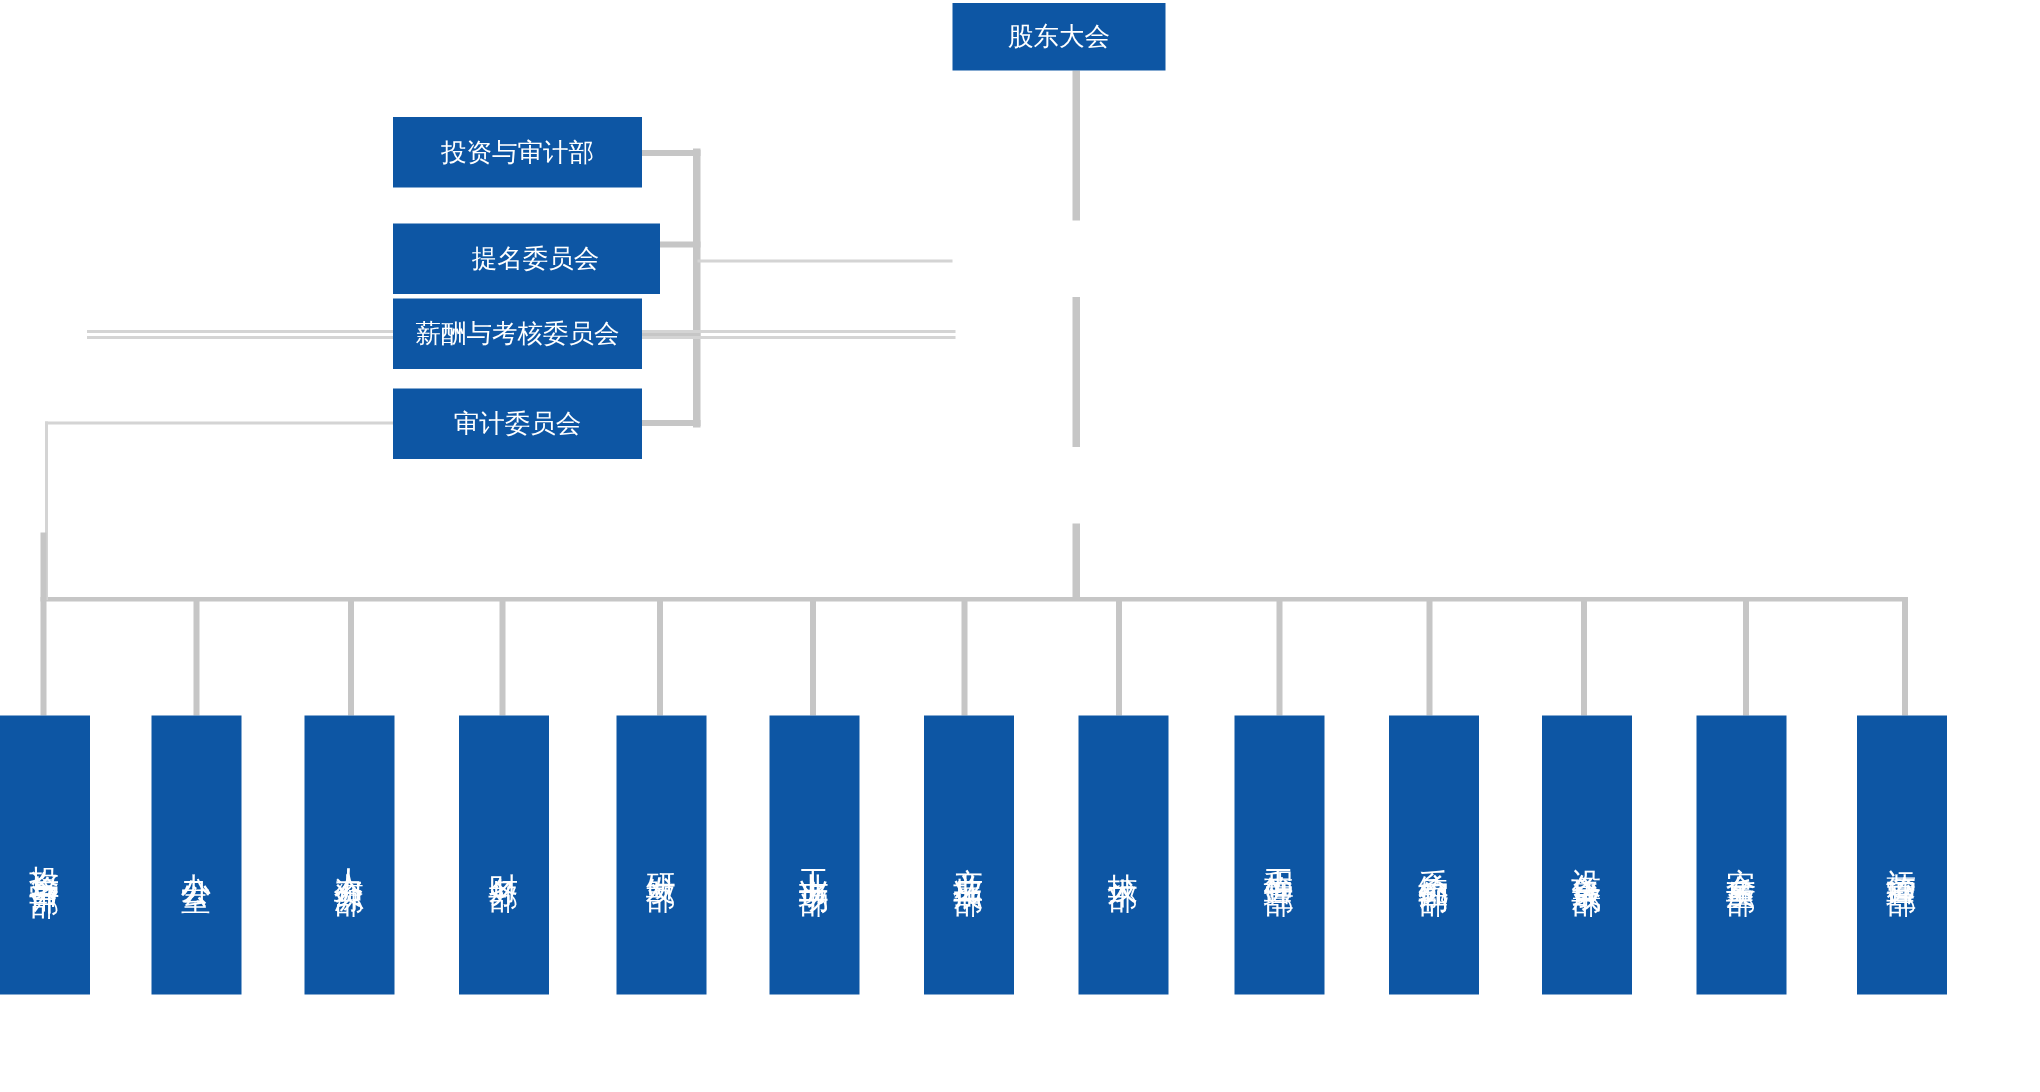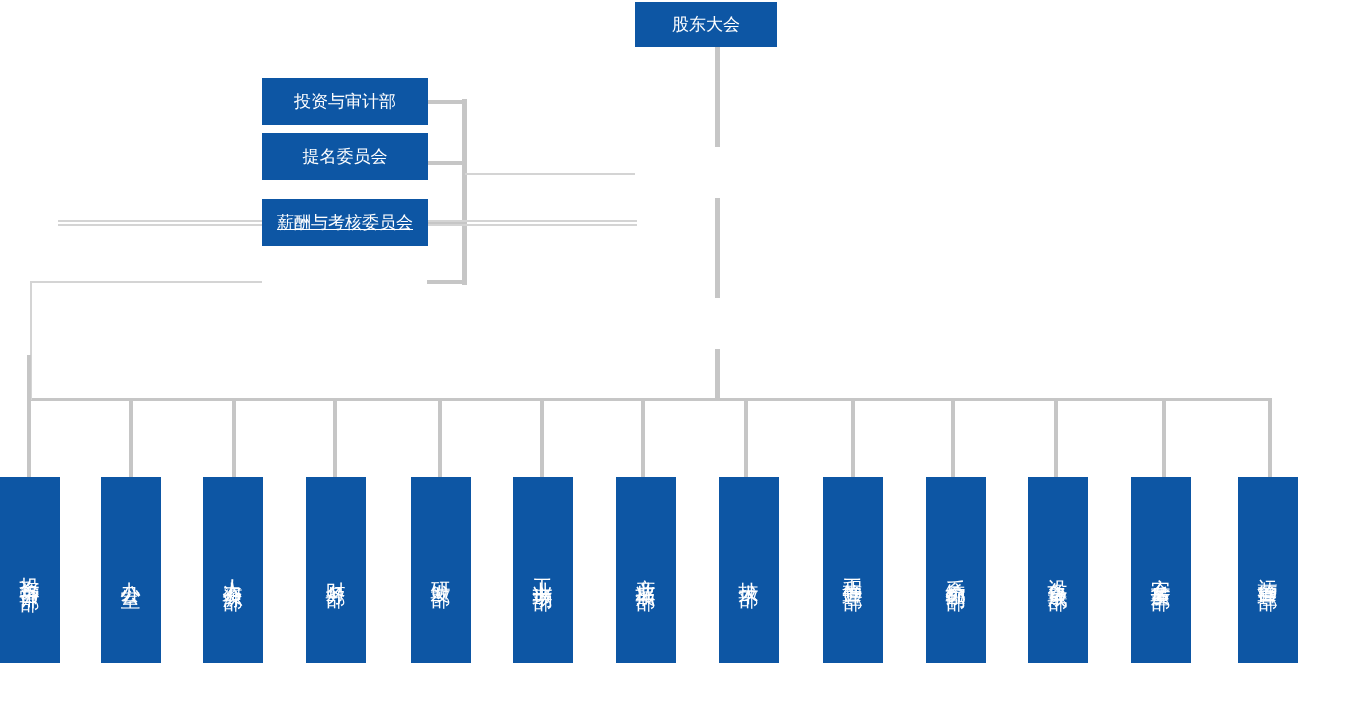--- a/index.html
+++ b/index.html
@@ -73,25 +73,28 @@
   <div class="ln" style="left:1162px;top:400px;width:4px;height:77px;"></div>
   <div class="ln" style="left:1268px;top:400px;width:4px;height:77px;"></div>
 
   <div class="node hnode" style="top:2px;">
     <span>股东大会</span>
   </div>
 
   <div class="node cnode" style="top:78px;">
     <span>投资与审计部</span>
   </div>
-  <div class="node cnode" style="top:133px;">
+  <div class="node cnode" style="top:149px;padding-left:12px;">
     <span>提名委员会</span>
   </div>
-  <div class="node cnode" style="top:199px;text-decoration:underline;">
+  <div class="node cnode" style="top:199px;">
     <span>薪酬与考核委员会</span>
+  </div>
+  <div class="node cnode" style="top:259px;">
+    <span>审计委员会</span>
   </div>
 
   <div class="node dept" style="left:0px;">
     <span class="vtxt">投资与审计部</span>
   </div>
   <div class="node dept" style="left:101px;">
     <span class="vtxt">办公室</span>
   </div>
   <div class="node dept" style="left:203px;">
     <span class="vtxt">人力资源部</span>

